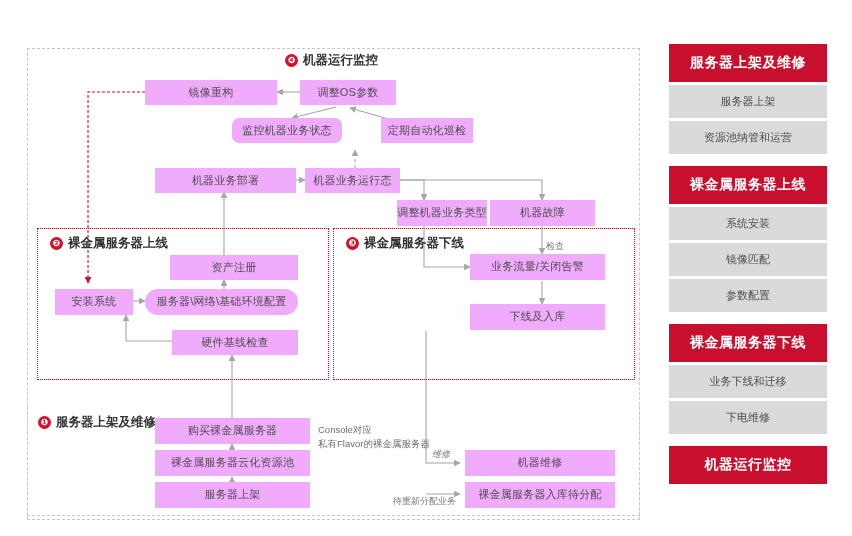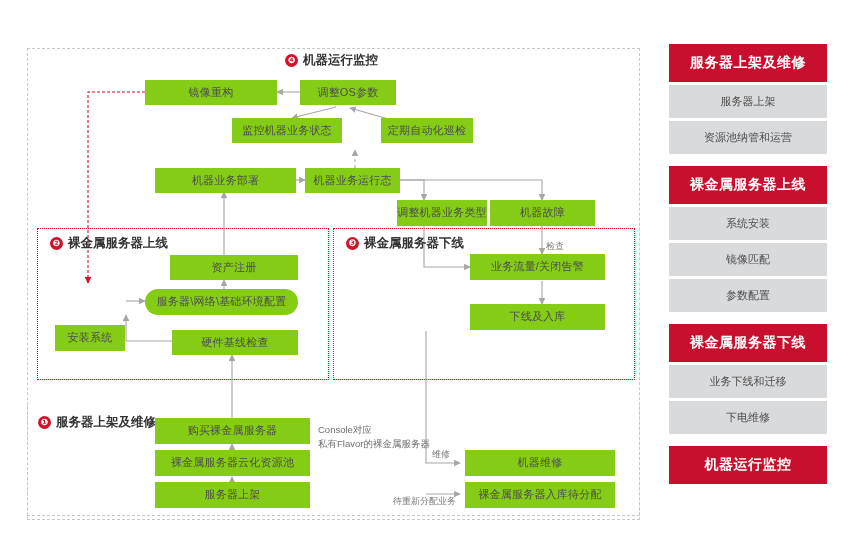--- a/index.html
+++ b/index.html
@@ -27,21 +27,21 @@
   .frame-sec3 { left: 333px; top: 228px; width: 302px; height: 152px; }
   .frame-sec1 {
     position: absolute;
     left: 27px; top: 406px; width: 613px; height: 110px;
     border: 1px dashed #c8c8c8; border-top: none;
   }
 
   
   .pbox {
     position: absolute;
-    background: #84cc16;
+    background: #f0abfc;
     color: #4d4d4d;
     font-size: 11px;
     display: flex;
     align-items: center;
     justify-content: center;
     text-align: center;
     line-height: 1.2;
     letter-spacing: .2px;
   }
 
@@ -188,46 +188,46 @@
     <span class="badge">❸</span>
     <span>裸金属服务器下线</span>
   </div>
   <div class="sec-title" style="left:38px; top:414px;">
     <span class="badge">❶</span>
     <span>服务器上架及维修</span>
   </div>
 
   <div class="pbox" style="left:145px; top:80px; width:132px; height:25px;">镜像重构</div>
   <div class="pbox" style="left:300px; top:80px; width:96px; height:25px;">调整OS参数</div>
-  <div class="pbox" style="left:232px; top:118px; width:110px; height:25px;">监控机器业务状态</div>
+  <div class="pbox" style="left:232px; top:118px; width:110px; height:25px;border-radius:7px;">监控机器业务状态</div>
   <div class="pbox" style="left:350px; top:118px; width:92px; height:25px;margin-left:31px;">定期自动化巡检</div>
 
   <div class="pbox" style="left:155px; top:168px; width:141px; height:25px;">机器业务部署</div>
   <div class="pbox" style="left:305px; top:168px; width:95px; height:25px;">机器业务运行态</div>
 
   <div class="pbox" style="left:397px; top:200px; width:90px; height:26px;">调整机器业务类型</div>
   <div class="pbox" style="left:490px; top:200px; width:105px; height:26px;">机器故障</div>
 
   <div class="pbox" style="left:470px; top:254px; width:135px; height:26px;">业务流量/关闭告警</div>
   <div class="pbox" style="left:470px; top:304px; width:135px; height:26px;">下线及入库</div>
 
   <div class="pbox" style="left:170px; top:255px; width:128px; height:25px;">资产注册</div>
-  <div class="pbox" style="left:55px; top:289px; width:70px; height:26px;margin-top:36px;">安装系统</div>
+  <div class="pbox" style="left:55px; top:289px; width:78px; height:26px;">安装系统</div>
   <div class="pbox" style="left:145px; top:289px; width:153px; height:26px;border-radius:13px;">服务器\网络\基础环境配置</div>
   <div class="pbox" style="left:172px; top:330px; width:126px; height:25px;">硬件基线检查</div>
 
   <div class="pbox" style="left:155px; top:418px; width:155px; height:26px;">购买裸金属服务器</div>
   <div class="pbox" style="left:155px; top:450px; width:155px; height:26px;">裸金属服务器云化资源池</div>
   <div class="pbox" style="left:155px; top:482px; width:155px; height:26px;">服务器上架</div>
 
   <div class="pbox" style="left:465px; top:450px; width:150px; height:26px;">机器维修</div>
   <div class="pbox" style="left:465px; top:482px; width:150px; height:26px;">裸金属服务器入库待分配</div>
 
   <div class="elabel" style="left:546px; top:240px;">检查</div>
-  <div class="elabel" style="left:432px; top:448px;">维修</div>
+  <div class="elabel" style="left:432px; top:448px;font-style:italic;">维修</div>
   <div class="elabel" style="left:393px; top:495px;">待重新分配业务</div>
   <div class="note" style="left:318px; top:423px;">Console对应
 私有Flavor的裸金属服务器</div>
 
   <div class="rail">
 
     <div class="rail-group">
       <div class="rail-head">服务器上架及维修</div>
       <div class="rail-item">服务器上架</div>
       <div class="rail-item">资源池纳管和运营</div>

